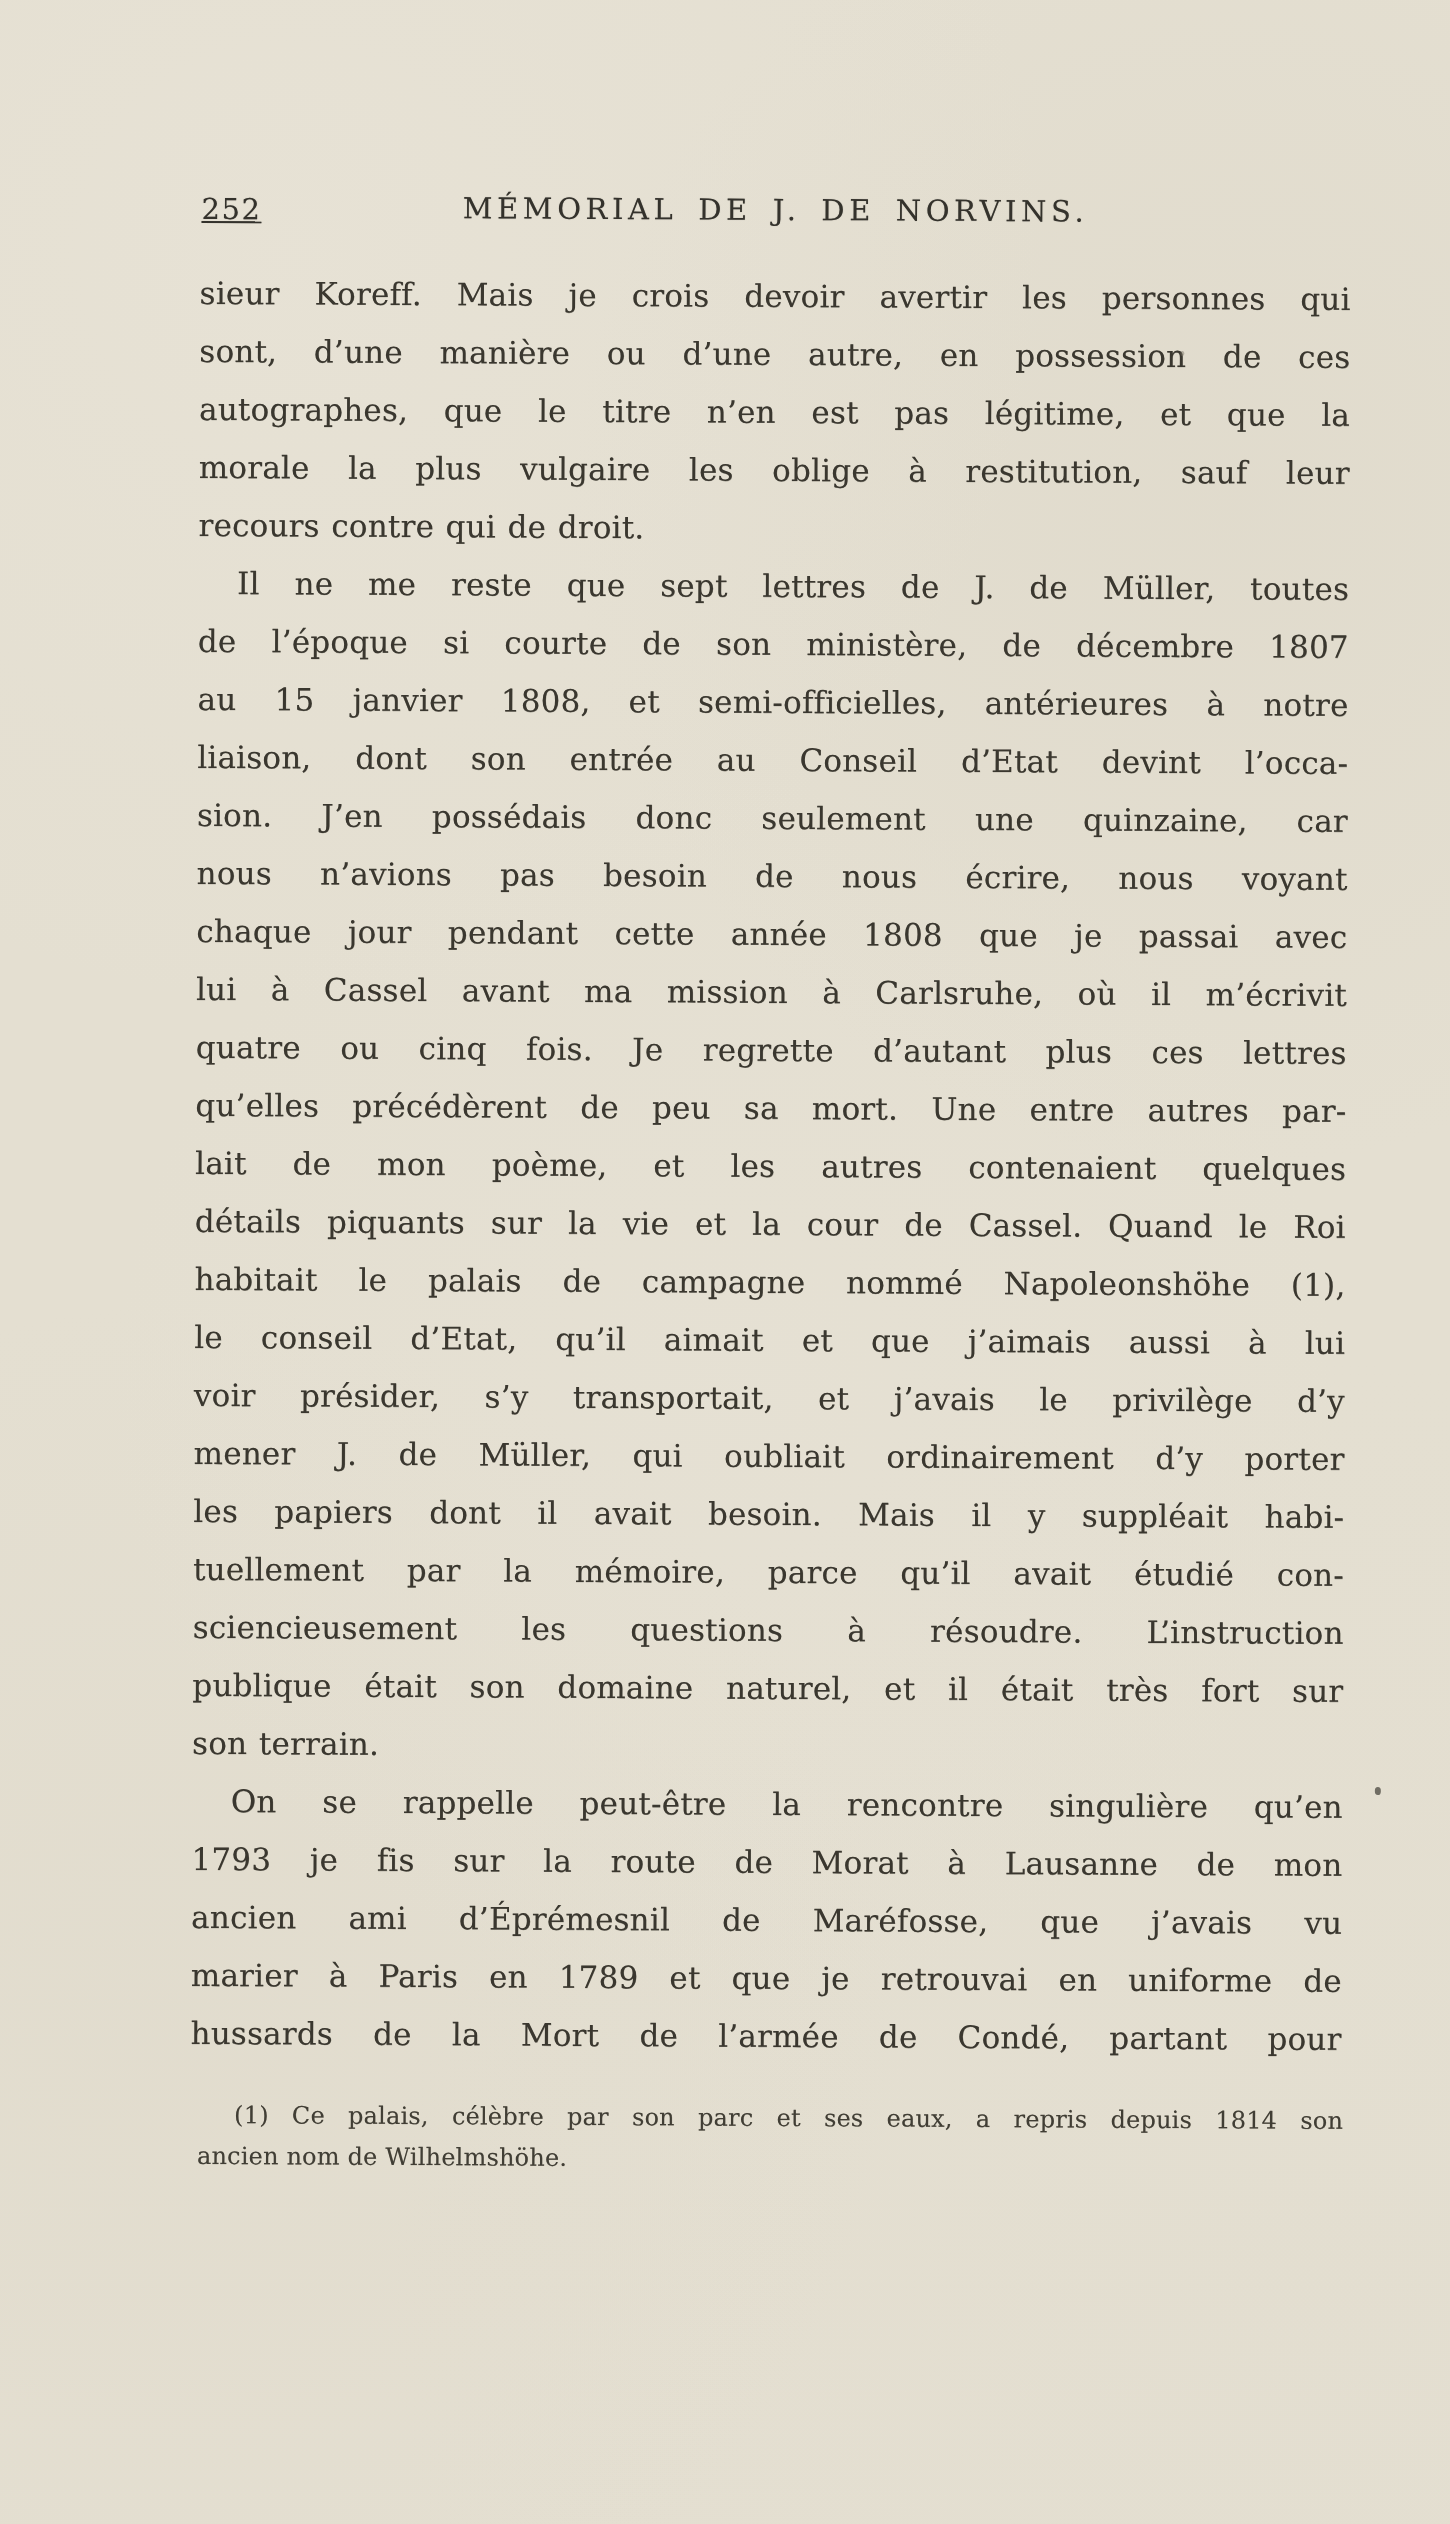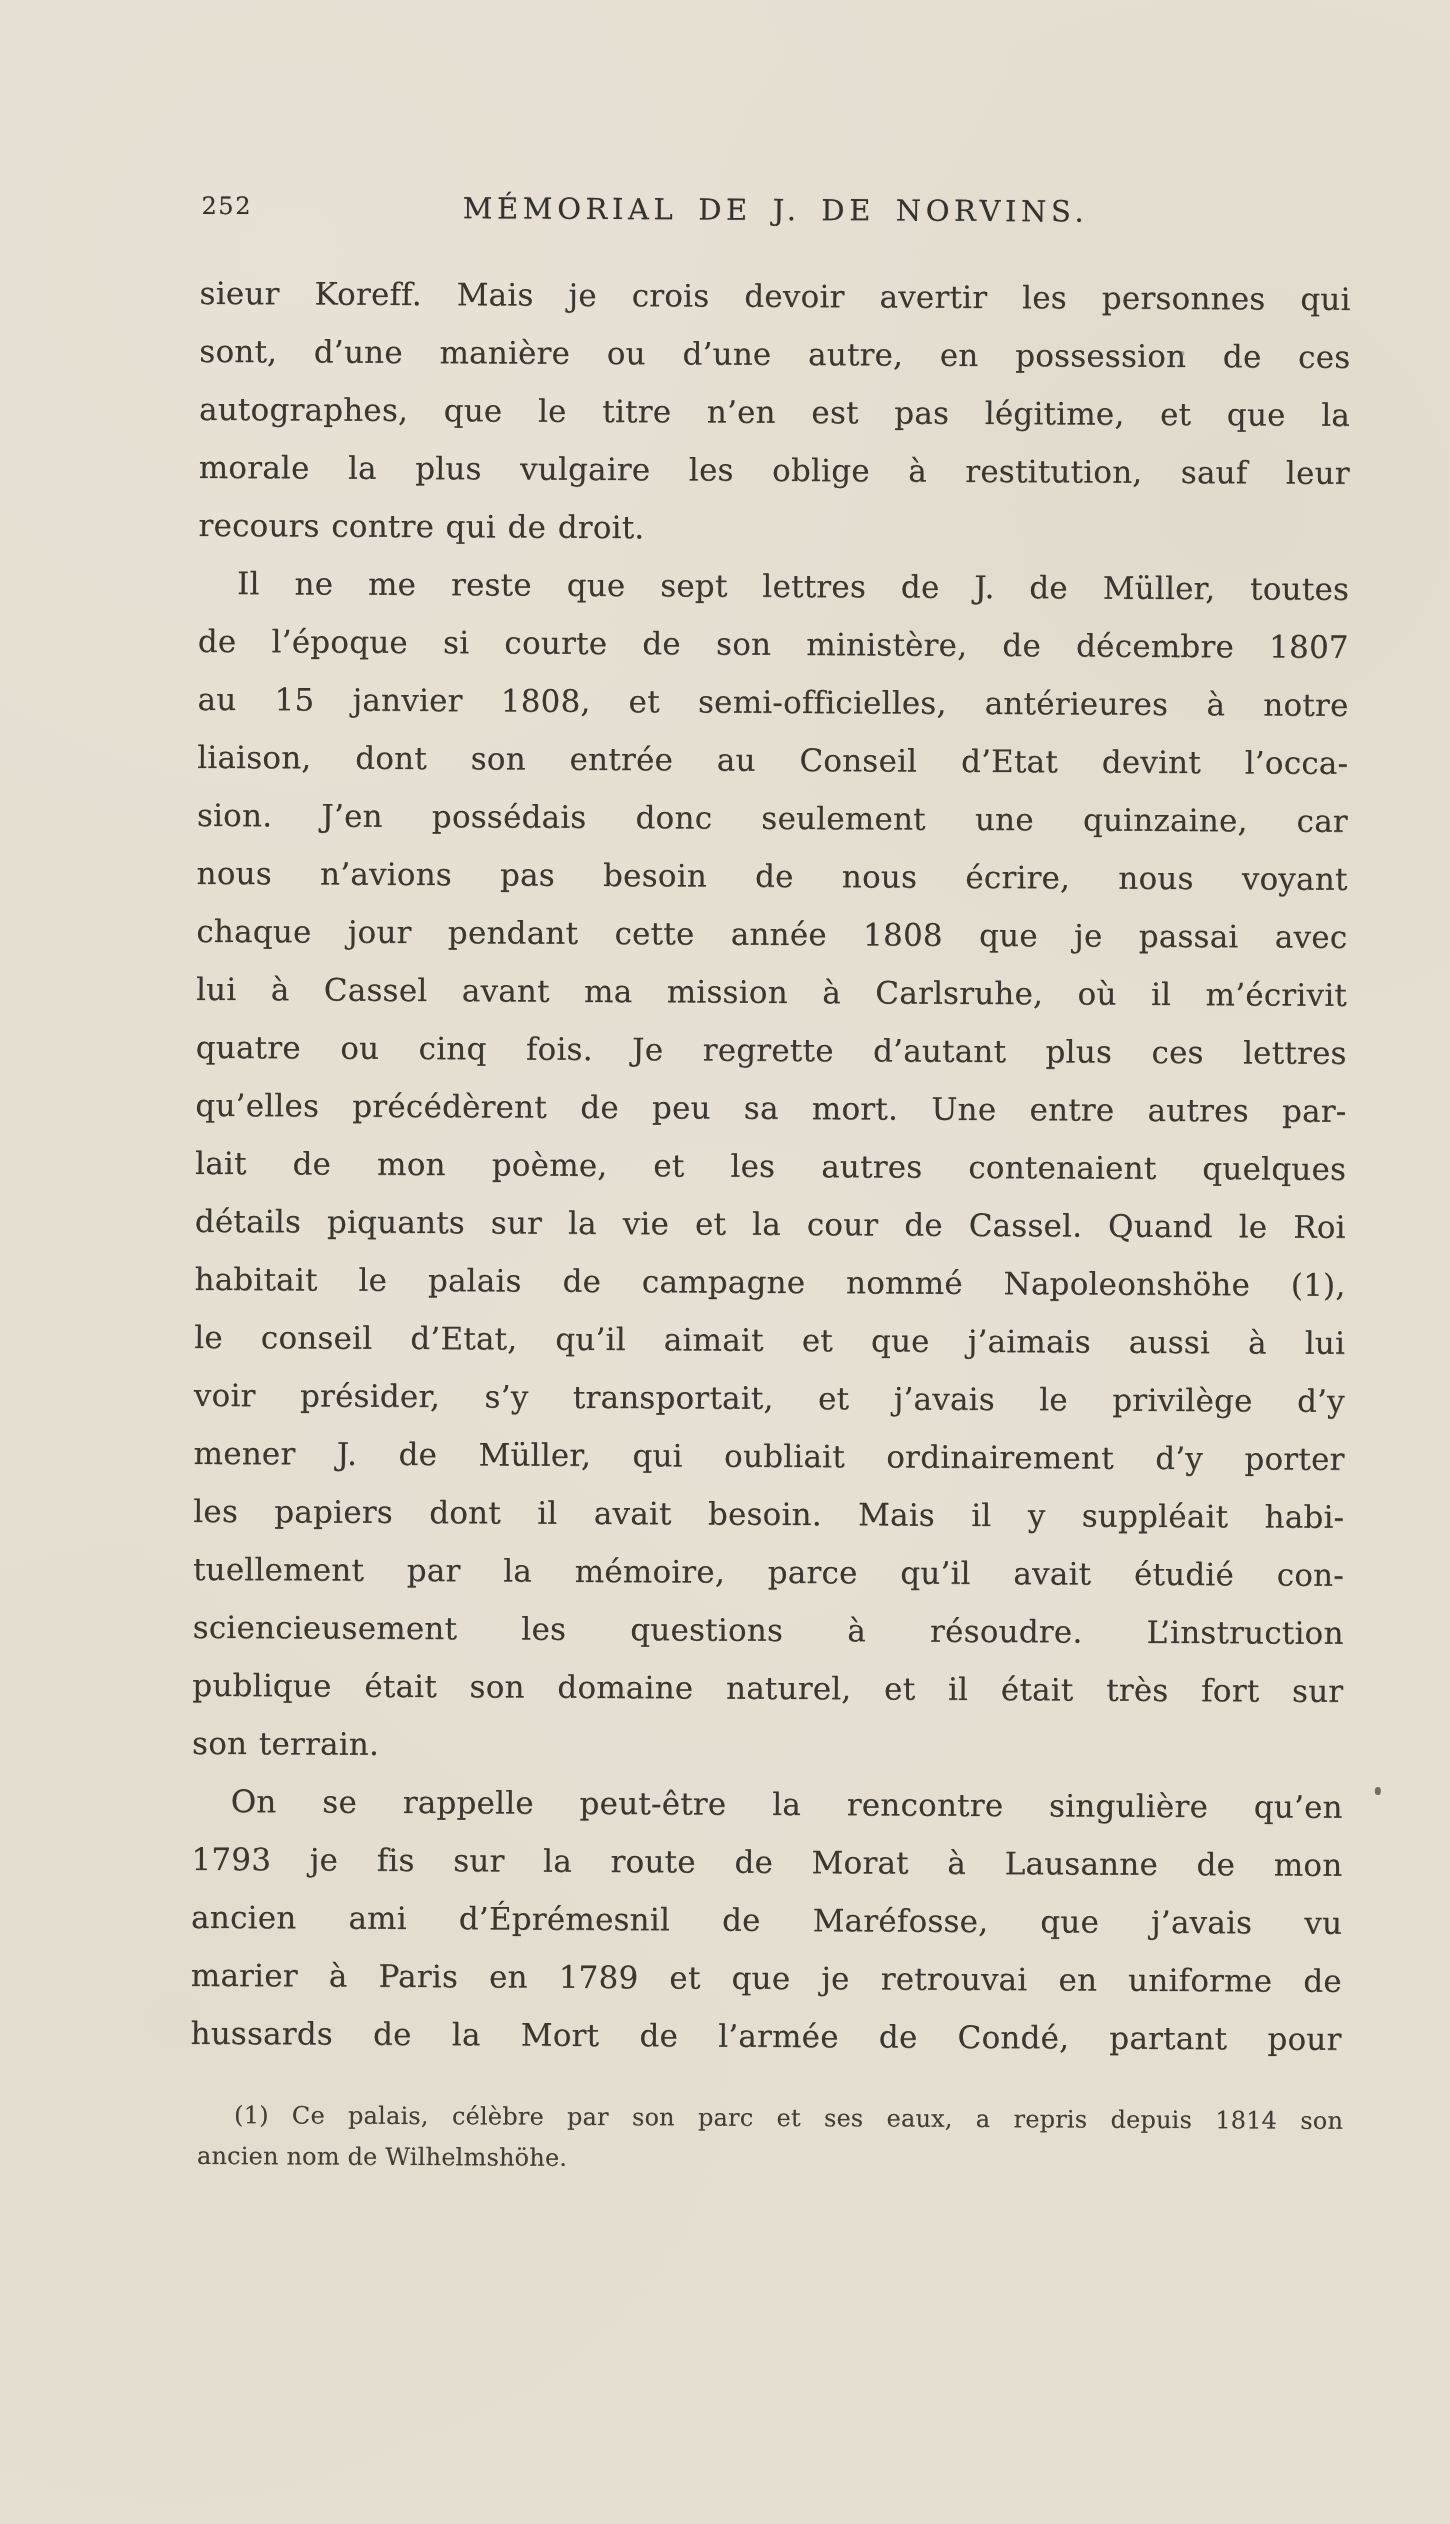--- a/index.html
+++ b/index.html
@@ -37,23 +37,24 @@
     left: 200px;
     top: 190px;
     width: 1151px;
     height: 40px;
     color: #34322c;
   }
   .pagenum {
     position: absolute;
     left: 1.5px;
     top: 1.5px;
-    font-size: 24px;
+    font-size: 29px;
     letter-spacing: 1.5px;
     text-shadow: 0 0 0.8px rgba(52,50,44,0.45);
+    text-decoration: underline;
   }
   .header-title {
     display: block;
     text-align: center;
     font-size: 29px;
     letter-spacing: 4.6px;
     word-spacing: 7px;
     white-space: nowrap;
     text-shadow: 0 0 0.8px rgba(52,50,44,0.45);
   }

